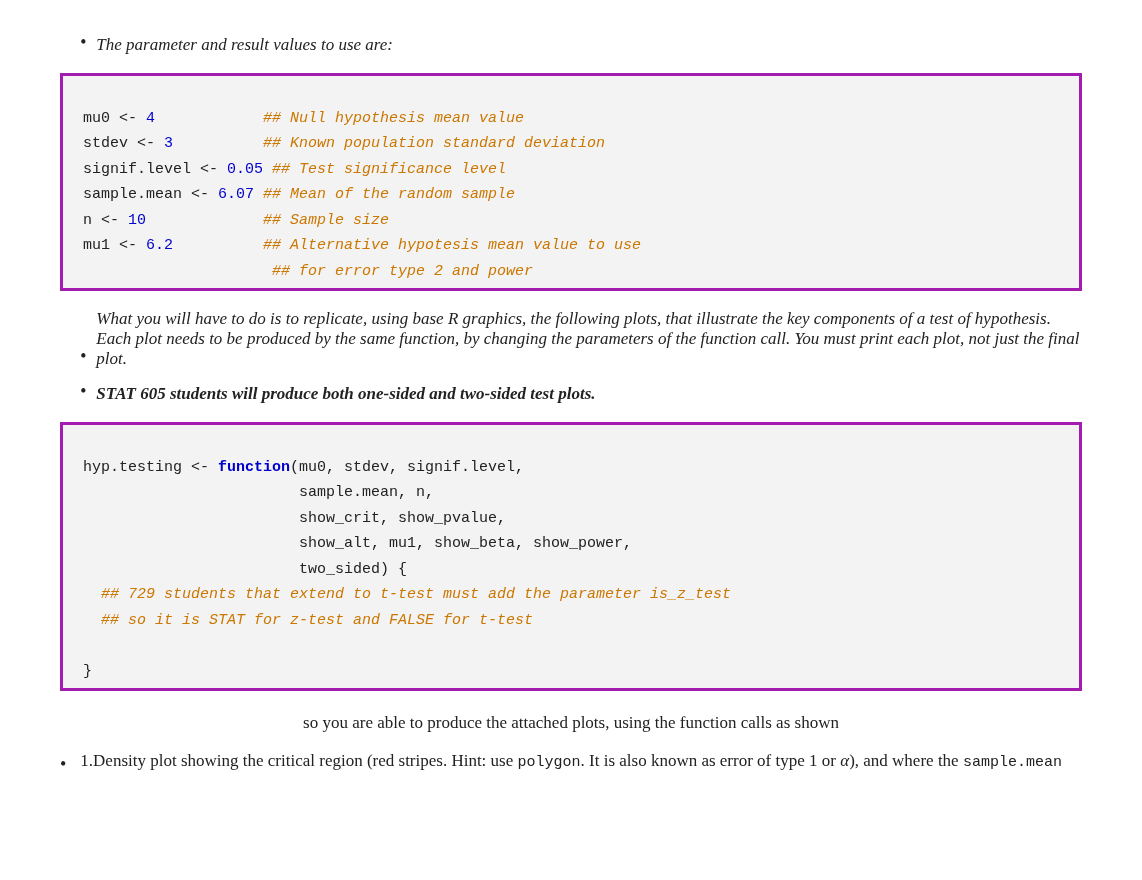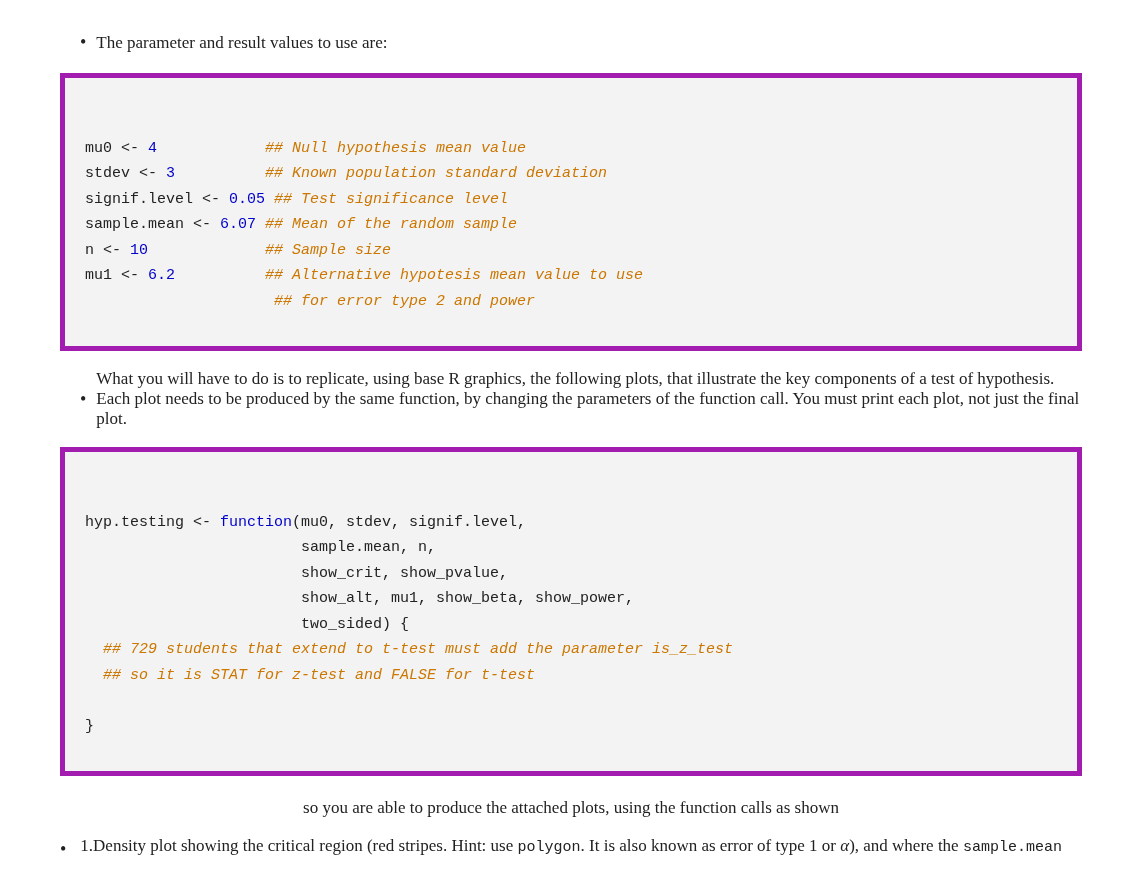--- a/index.html
+++ b/index.html
@@ -11,45 +11,46 @@
       padding: 30px 60px;
       max-width: 1142px;
     }
     .bullet-list {
       list-style: none;
       padding: 0;
       margin: 0 0 18px 0;
     }
     .bullet-list li {
       display: flex;
-      align-items: center;
+      align-items: flex-end;
       margin-bottom: 10px;
       padding-left: 20px;
+      font-style: italic;
     }
     .bullet-list li::before {
       content: "•";
       margin-right: 10px;
       flex-shrink: 0;
       font-size: 18px;
       line-height: 1.4;
     }
     .bullet-list .bold-text {
       font-weight: bold;
     }
     .code-block {
       background: #f3f3f3;
-      border: 5px solid #a21caf;
-      padding: 32px 20px;
+      border: 3px solid #a21caf;
+      padding: 4px 20px;
       font-family: "Courier New", Courier, monospace;
       font-size: 15px;
       margin: 18px 0;
       line-height: 1.7;
       white-space: pre;
     }
-    .kw { color: #0000cc; font-weight: normal; }
+    .kw { color: #0000cc; font-weight: bold; }
     .num { color: #0000cc; }
     .comment { color: #cc7700; font-style: italic; }
     .plain { color: #222; }
     p.text {
       margin: 14px 0;
       line-height: 1.65;
       text-align: center;
     }
     code {
       font-family: "Courier New", Courier, monospace;
@@ -83,20 +84,23 @@
 <span class="plain">sample.mean &lt;- </span><span class="num">6.07</span> <span class="comment">## Mean of the random sample</span>
 <span class="plain">n &lt;- </span><span class="num">10</span>             <span class="comment">## Sample size</span>
 <span class="plain">mu1 &lt;- </span><span class="num">6.2</span>          <span class="comment">## Alternative hypotesis mean value to use</span>
                      <span class="comment">## for error type 2 and power</span>
 </div>
 
 <ul class="bullet-list">
   <li>
     <span>What you will have to do is to replicate, using base R graphics, the following plots, that illustrate the key components of a test of hypothesis. Each plot needs to be produced by the same function, by changing the parameters of the function call. You must print each plot, not just the final plot.</span>
   </li>
+  <li>
+    <span class="bold-text">STAT 605 students will produce both one-sided and two-sided test plots.</span>
+  </li>
 </ul>
 
 <div class="code-block">
 <span class="plain">hyp.testing &lt;- </span><span class="kw">function</span><span class="plain">(mu0, stdev, signif.level,</span>
 <span class="plain">                        sample.mean, n,</span>
 <span class="plain">                        show_crit, show_pvalue,</span>
 <span class="plain">                        show_alt, mu1, show_beta, show_power,</span>
 <span class="plain">                        two_sided) {</span>
   <span class="comment">## 729 students that extend to t-test must add the parameter is_z_test</span>
   <span class="comment">## so it is STAT for z-test and FALSE for t-test</span>

